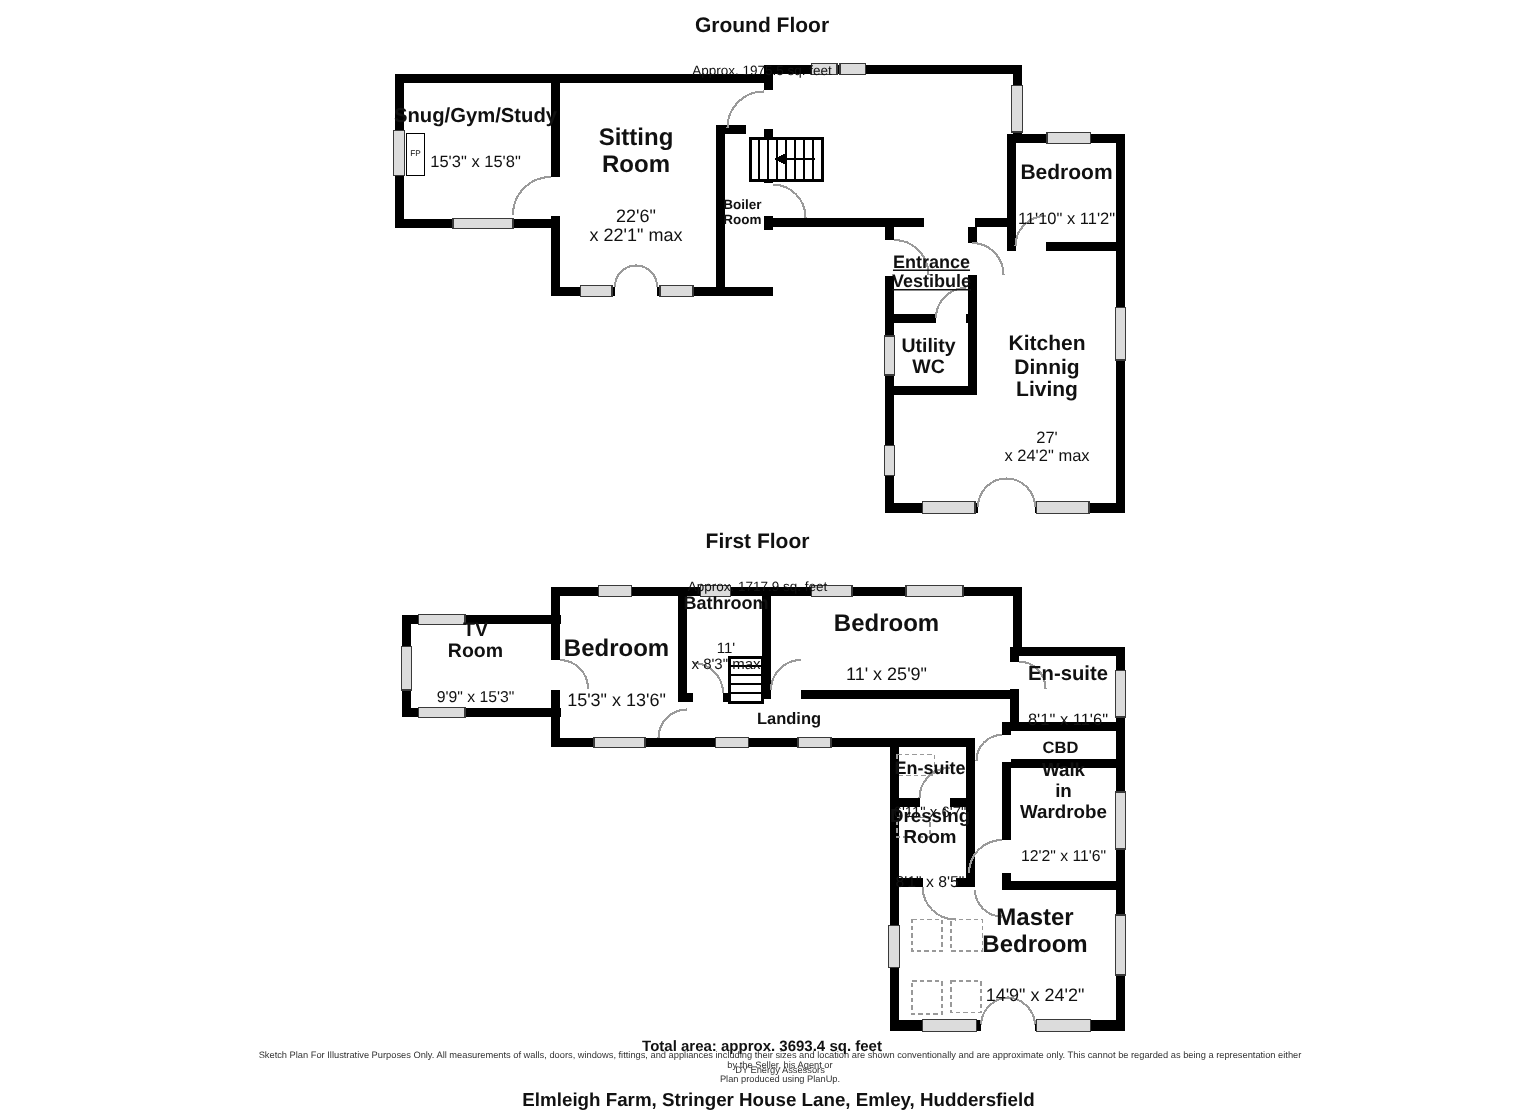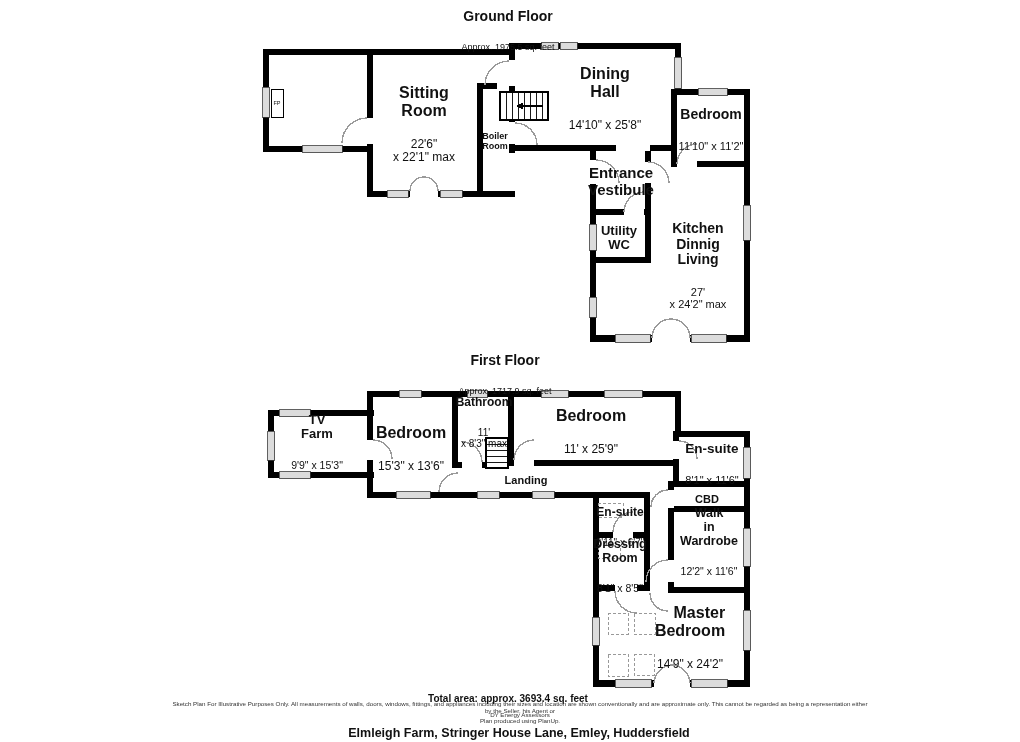--- a/index.html
+++ b/index.html
@@ -194,44 +194,43 @@
         <rect class="fix" x="634" y="654" width="20" height="21"></rect>
       </g>
     </g>
   </svg>
 
   <div class="lbl" style="left:508px;top:31px;">
     <div class="nm" style="font-size:14px;">Ground Floor</div>
     <div class="dm" style="font-size:9px;">Approx. 1975.5 sq. feet</div>
   </div>
 
+  <div class="lbl" style="left:317px;top:92px;">
+    <div class="nm" style="font-size:13.5px;">Snug/Gym/Study</div>
+    <div class="dm" style="font-size:11px;">15'3" x 15'8"</div>
+  </div>
   <div class="lbl" style="left:277px;top:103px;">
     <div class="dm" style="font-size:5.5px;">FP</div>
   </div>
   <div class="lbl" style="left:424px;top:124px;">
     <div class="nm" style="font-size:16px;">Sitting
 Room</div>
     <div class="dm" style="font-size:12px;">22'6"
 x 22'1" max</div>
   </div>
   <div class="lbl" style="left:495px;top:141px;">
     <div class="nm" style="font-size:9px;">Boiler
 Room</div>
   </div>
-  <div class="lbl" style="left:605px;top:98px;">
-    <div class="nm" style="font-size:16px;">Dining
-Hall</div>
-    <div class="dm" style="font-size:12px;">14'10" x 25'8"</div>
-  </div>
   <div class="lbl" style="left:711px;top:130px;">
     <div class="nm" style="font-size:14px;">Bedroom</div>
     <div class="dm" style="font-size:11px;">11'10" x 11'2"</div>
   </div>
   <div class="lbl" style="left:621px;top:182px;">
-    <div class="nm" style="font-size:15px;">Entrance
+    <div class="nm" style="font-size:12px;text-decoration:underline;">Entrance
 Vestibule</div>
   </div>
   <div class="lbl" style="left:619px;top:238px;">
     <div class="nm" style="font-size:13px;">Utility
 WC</div>
   </div>
   <div class="lbl" style="left:698px;top:266px;">
     <div class="nm" style="font-size:14px;">Kitchen
 Dinnig
 Living</div>
@@ -239,21 +238,21 @@
 x 24'2" max</div>
   </div>
 
   <div class="lbl" style="left:505px;top:375px;">
     <div class="nm" style="font-size:14px;">First Floor</div>
     <div class="dm" style="font-size:9px;">Approx. 1717.9 sq. feet</div>
   </div>
 
   <div class="lbl" style="left:317px;top:442px;">
     <div class="nm" style="font-size:13px;">TV
-Farm</div>
+Room</div>
     <div class="dm" style="font-size:10.5px;">9'9" x 15'3"</div>
   </div>
   <div class="lbl" style="left:411px;top:449px;">
     <div class="nm" style="font-size:16px;">Bedroom</div>
     <div class="dm" style="font-size:12px;">15'3" x 13'6"</div>
   </div>
   <div class="lbl" style="left:484px;top:423px;">
     <div class="nm" style="font-size:12px;">Bathroom</div>
     <div class="dm" style="font-size:10px;">11'
 x 8'3" max</div>
@@ -281,21 +280,21 @@
 Room</div>
     <div class="dm" style="font-size:10.5px;">8'1" x 8'5"</div>
   </div>
   <div class="lbl" style="left:709px;top:542px;">
     <div class="nm" style="font-size:12.5px;">Walk
 in
 Wardrobe</div>
     <div class="dm" style="font-size:10.5px;">12'2" x 11'6"</div>
   </div>
   <div class="lbl" style="left:690px;top:637px;">
-    <div class="nm" style="font-size:16px;text-align:right;">Master
+    <div class="nm" style="font-size:16px;">Master
 Bedroom</div>
     <div class="dm" style="font-size:12px;">14'9" x 24'2"</div>
   </div>
 
   <div class="lbl" style="left:508px;top:698px;">
     <div class="nm" style="font-size:10px;">Total area: approx. 3693.4 sq. feet</div>
   </div>
   <div class="lbl" style="left:520px;top:708px;width:700px;">
     <div class="dm" style="font-size:6.2px;color:#333;">Sketch Plan For Illustrative Purposes Only. All measurements of walls, doors, windows, fittings, and appliances including their sizes and location are shown conventionally and are approximate only. This cannot be regarded as being a representation either by the Seller, his Agent or</div>
   </div>

